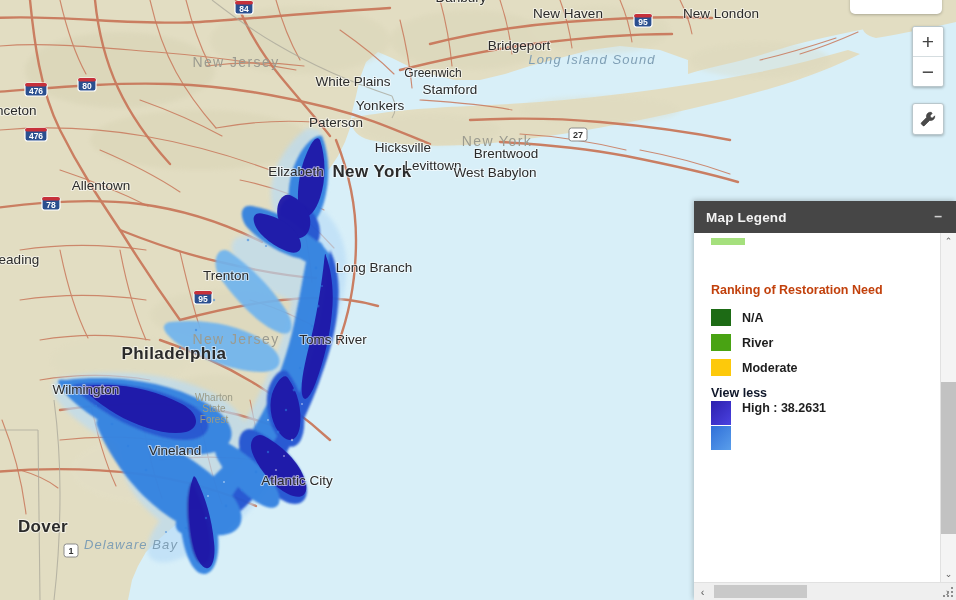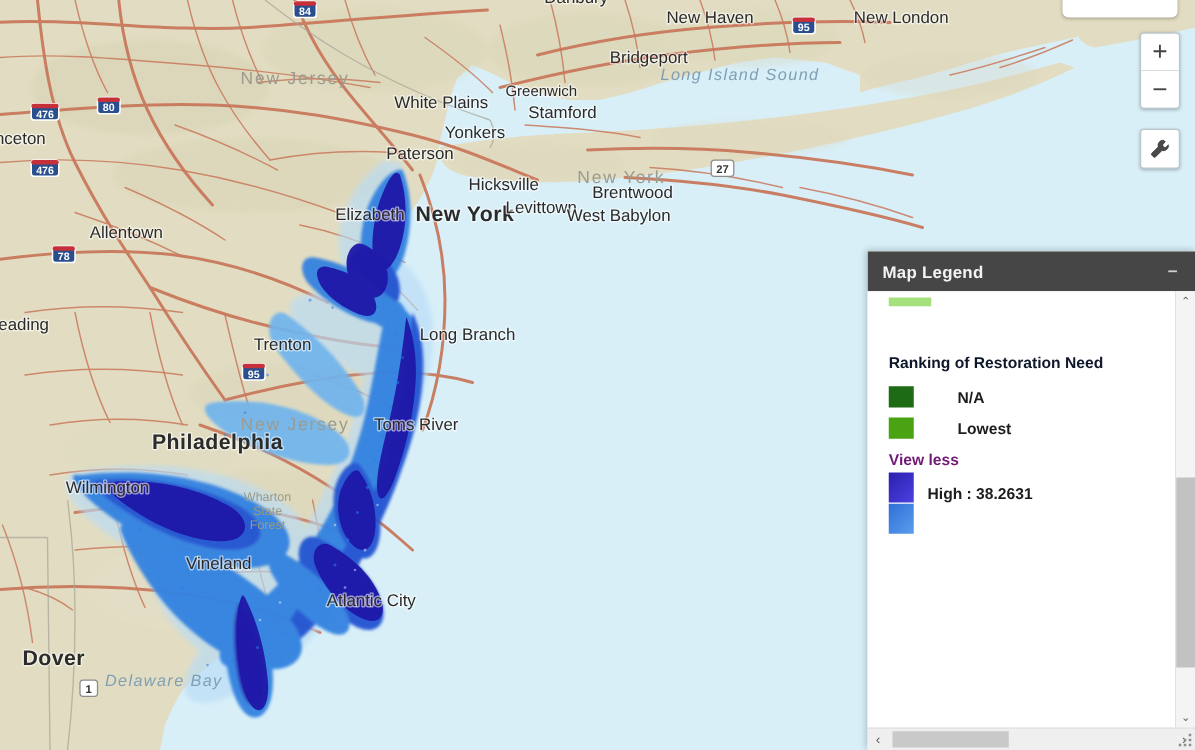--- a/index.html
+++ b/index.html
@@ -107,44 +107,43 @@
     background:#fff;
   }
 
   
   .clipped-swatch{
     width:34px;height:7px;background:#a5e07d;
     margin:3px 0 0 3px;
   }
 
   .legend-section-title{
-    font-size:12.5px;font-weight:700;color:#0f172a;
+    font-size:12.5px;font-weight:700;color:#c2410c;
     margin:38px 0 8px 3px;
   }
   .legend-section-title.tight{margin-top:14px;}
 
   .legend-row{
     display:flex;align-items:center;
     height:25px;
     margin-left:3px;
-    gap:24px;
   }
   .sw{
     width:20px;height:17px;flex:0 0 20px;
     margin-right:11px;
   }
   .sw-grad{width:20px;height:24px;flex:0 0 20px;margin-right:11px;}
-  .legend-row-grad{display:flex;align-items:flex-end;height:25px;margin-left:3px;}
+  .legend-row-grad{display:flex;align-items:flex-start;height:25px;margin-left:3px;}
   .legend-label{
     font-size:12.5px;font-weight:700;color:#1d1d1d;
     white-space:nowrap;
   }
   .view-less{
     display:inline-block;
-    font-size:12.5px;font-weight:700;color:#701a75;
+    font-size:12.5px;font-weight:700;color:#0f172a;
     margin:6px 16px 0 3px;cursor:pointer;
   }
 
   
   #legend-vscroll{
     flex:0 0 15px;width:15px;
     background:#f4f4f4;
     border-left:1px solid #e1e1e1;
     display:flex;flex-direction:column;
     position:relative;
@@ -573,21 +572,24 @@
   </div>
 
   <div id="legend-body-wrap">
     <div id="legend-body">
       <div class="clipped-swatch" style="background: rgb(165, 224, 125);"></div>
       <div id="legend-sections"><div class="legend-section-title">Ranking of Restoration Need</div><div class="legend-row">
             <div class="sw" style="background: rgb(29, 107, 21);"></div>
             <span class="legend-label">N/A</span>
           </div><div class="legend-row">
             <div class="sw" style="background: rgb(73, 163, 19);"></div>
-            <span class="legend-label">Lowest</span>
+            <span class="legend-label">River</span>
+          </div><div class="legend-row">
+            <div class="sw" style="background: rgb(253, 201, 11);"></div>
+            <span class="legend-label">Moderate</span>
           </div><a class="view-less">View less</a><div class="legend-row-grad">
             <div class="sw-grad" style="background: linear-gradient(135deg, rgb(44, 31, 174) 0%, rgb(74, 66, 224) 100%);"></div>
             <span class="legend-label">High : 38.2631</span>
           </div><div class="legend-row-grad">
             <div class="sw-grad" style="background: linear-gradient(135deg, rgb(47, 111, 216) 0%, rgb(90, 158, 235) 100%);"></div>
             <span class="legend-label"></span>
           </div></div>
     </div>
 
     <div id="legend-vscroll">

